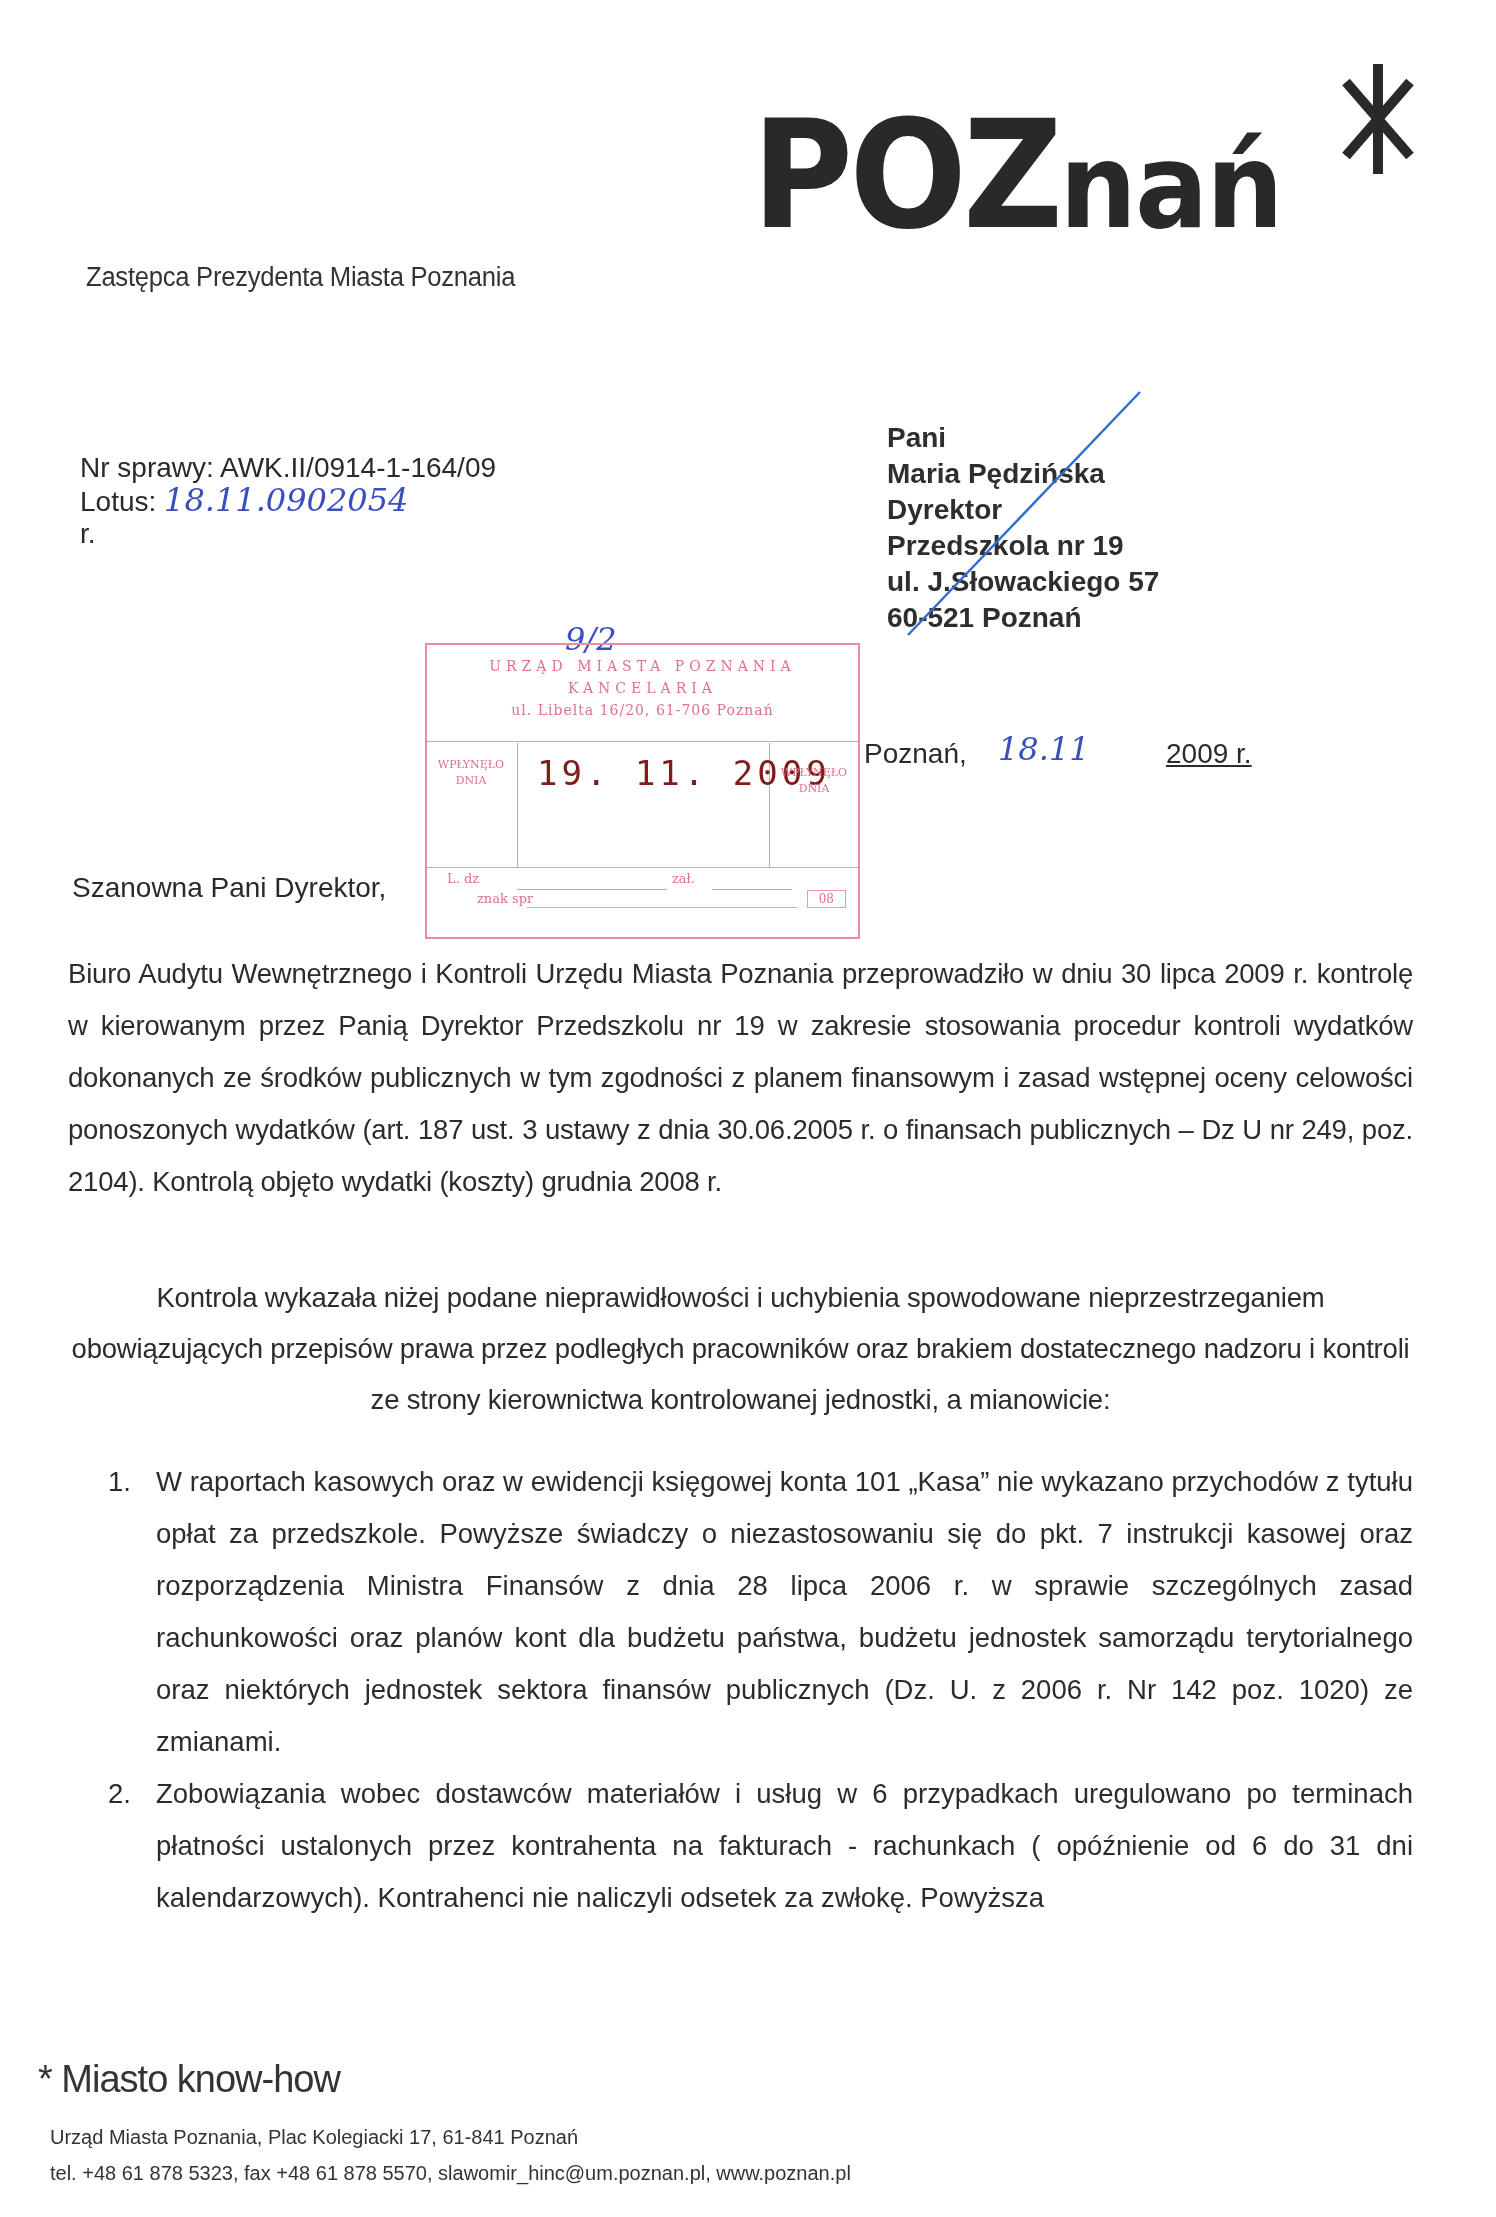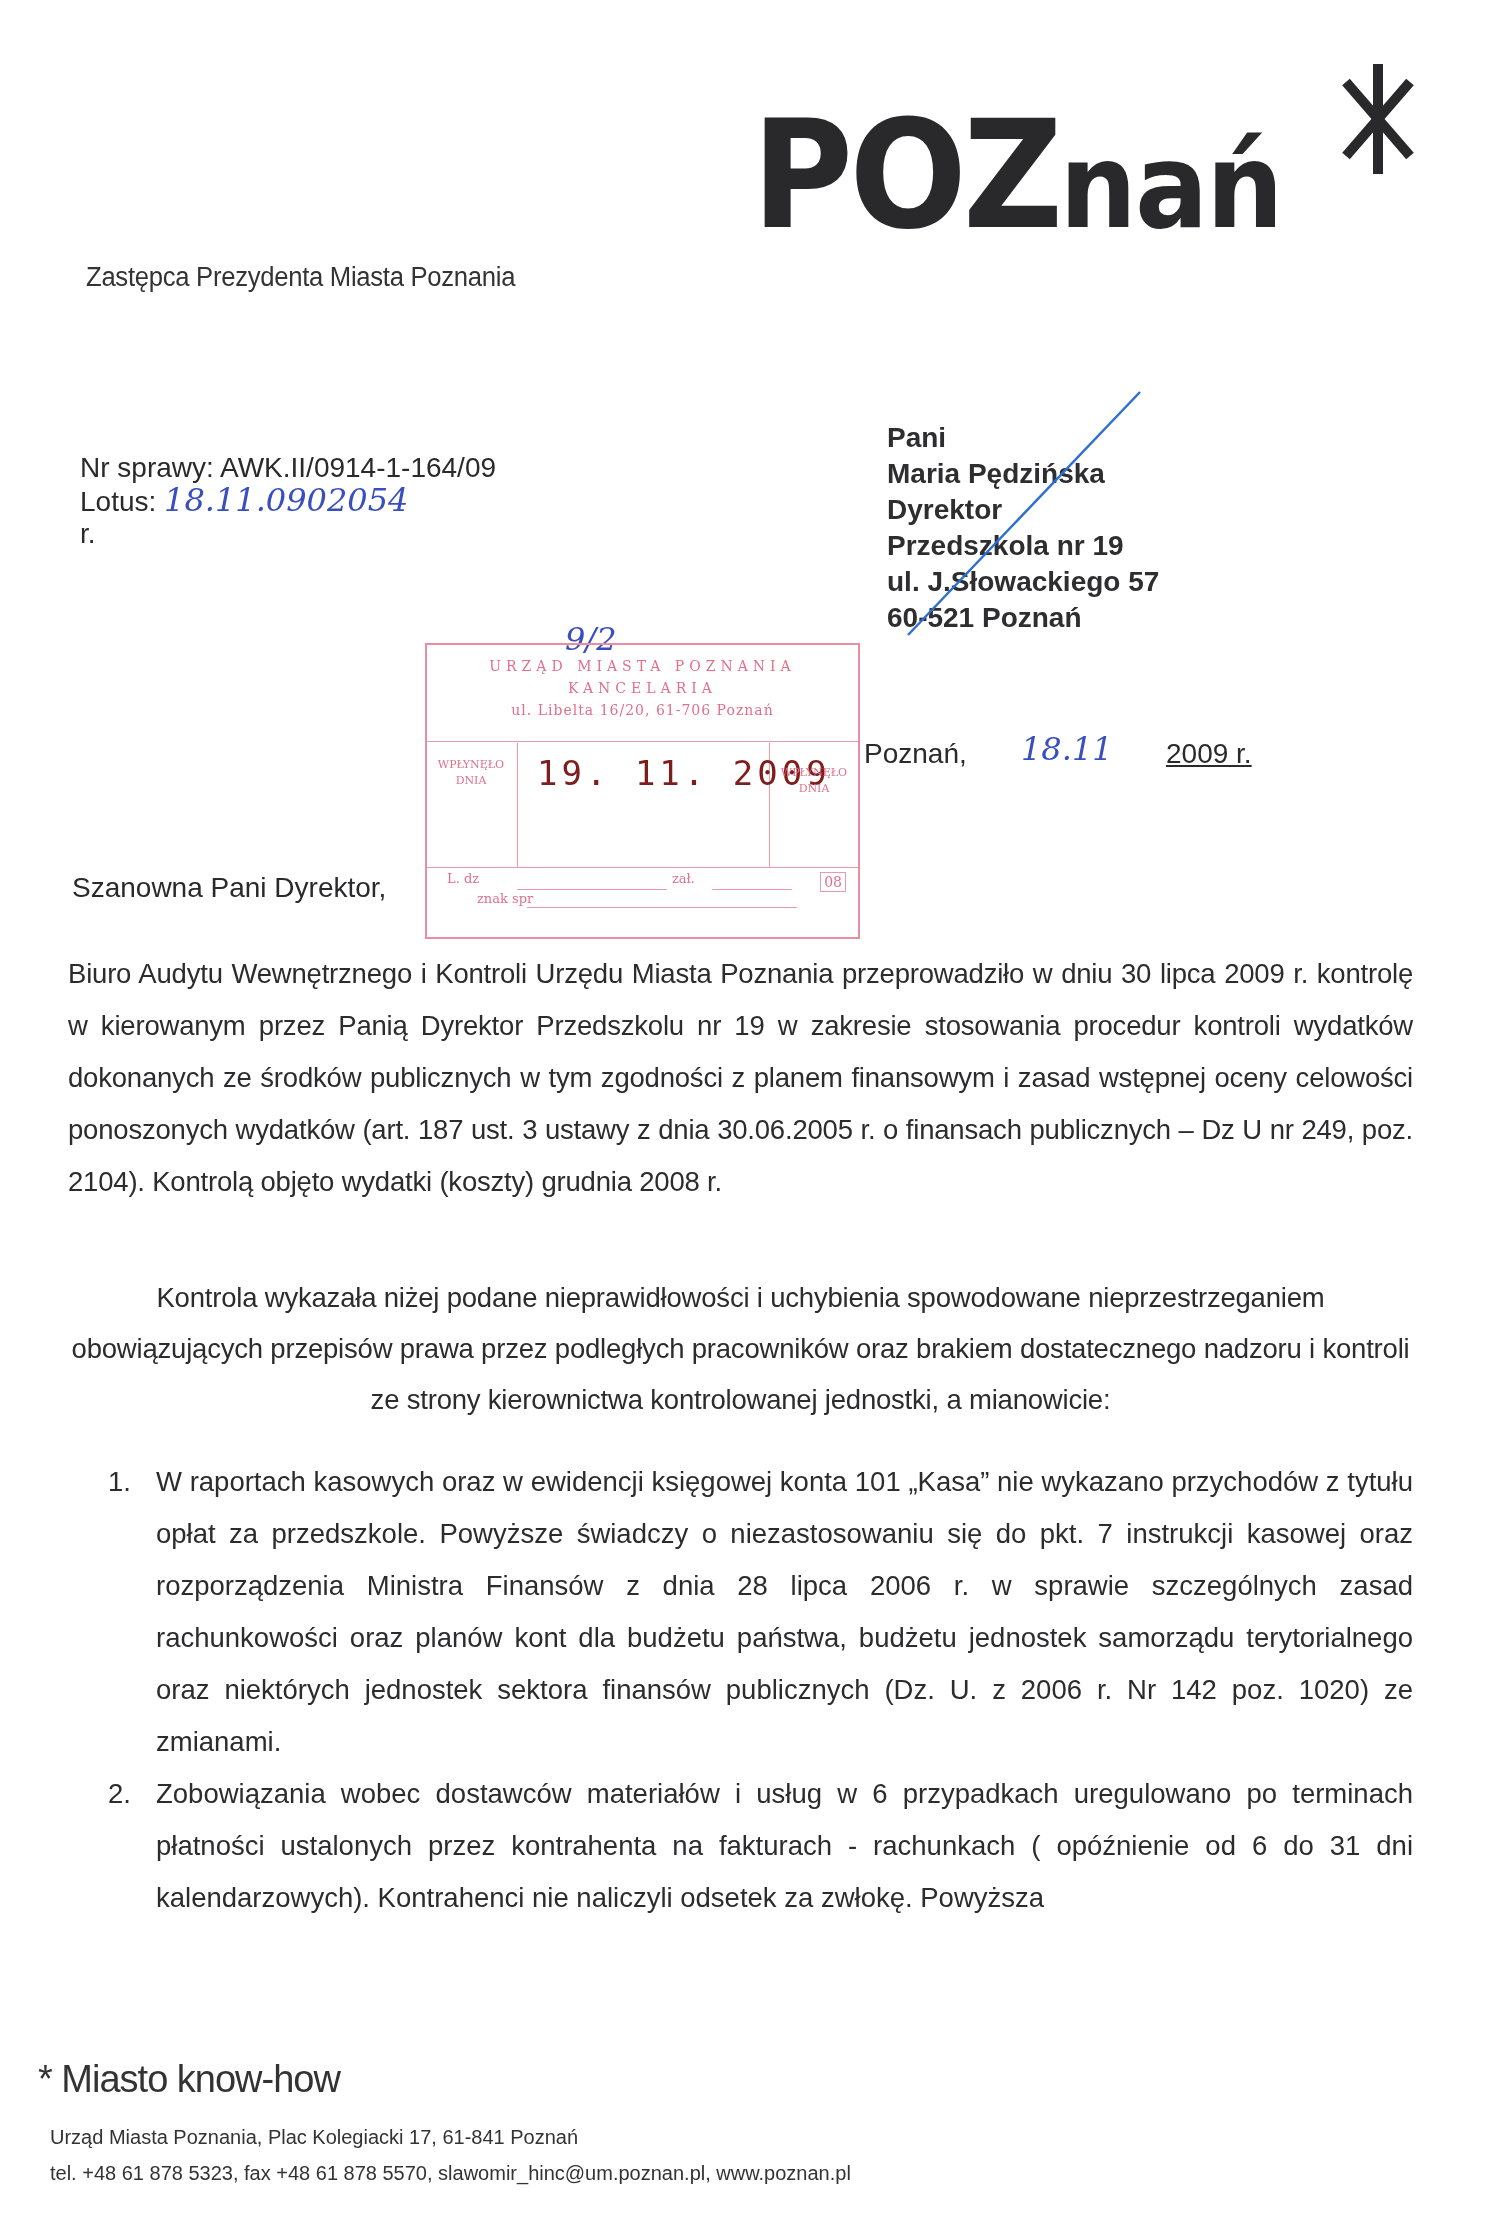--- a/index.html
+++ b/index.html
@@ -29,26 +29,26 @@
   .stamp .hdr { position: absolute; left: 0; right: 0; top: 10px; text-align: center; font-size: 14px; letter-spacing: 5px; line-height: 22px; }
   .stamp .hdr2 { font-size: 14px; letter-spacing: 1px; }
   .stamp .divider { position: absolute; left: 0; right: 0; border-top: 1.5px solid #ea9aaa; }
   .stamp .cellL { position: absolute; left: 4px; top: 112px; width: 80px; font-size: 11px; text-align: center; line-height: 16px; }
   .stamp .cellR { position: absolute; right: 4px; top: 120px; width: 80px; font-size: 11px; text-align: center; line-height: 16px; }
   .stamp .vline { position: absolute; top: 98px; height: 125px; border-left: 1.5px solid #ea9aaa; }
   .stamp .date { position: absolute; left: 110px; top: 108px; font-family: "DejaVu Sans Mono", monospace; font-size: 34px; letter-spacing: 4px; color: #7f1d1d; }
   .stamp .ldz { position: absolute; left: 20px; top: 226px; font-size: 13px; }
   .stamp .zal { position: absolute; left: 245px; top: 226px; font-size: 13px; }
   .stamp .znak { position: absolute; left: 20px; top: 246px; font-size: 13px; margin-left: 30px; }
-  .stamp .code { position: absolute; right: 12px; top: 227px; font-size: 14px; border: 1.5px solid #ea9aaa; padding: 1px 3px; }
+  .stamp .code { position: absolute; right: 12px; top: 245px; font-size: 12px; border: 1.5px solid #ea9aaa; padding: 1px 11px; }
   .stamp .uline { position: absolute; border-top: 1.2px solid #ea9aaa; }
   .stamp-sign { left: 565px; top: 620px; }
 
   .place-date { left: 864px; top: 738px; font-size: 28px; color: #2a2a2c; white-space: nowrap; }
-  .place-date .hd { position: absolute; left: 157px; top: -8px; text-align: right; }
+  .place-date .hd { position: absolute; left: 134px; top: -8px; text-align: right; }
   .place-date .yr { position: absolute; left: 302px; top: 0; text-decoration: underline; }
 
   .salutation { left: 72px; top: 872px; font-size: 28px; }
 
   .body-text { left: 68px; width: 1345px; font-size: 27.5px; line-height: 52px; text-align: justify;
                letter-spacing: -0.2px; color: #2c2c2e; }
   .p1 { top: 948px; }
   .p2 { top: 1272px; line-height: 51px; text-align: center; }
   .list { left: 108px; width: 1305px; top: 1456px; font-size: 27.5px; line-height: 52px; color: #2c2c2e; }
   .list .item { position: relative; padding-left: 48px; text-align: justify; margin-bottom: 0; }

